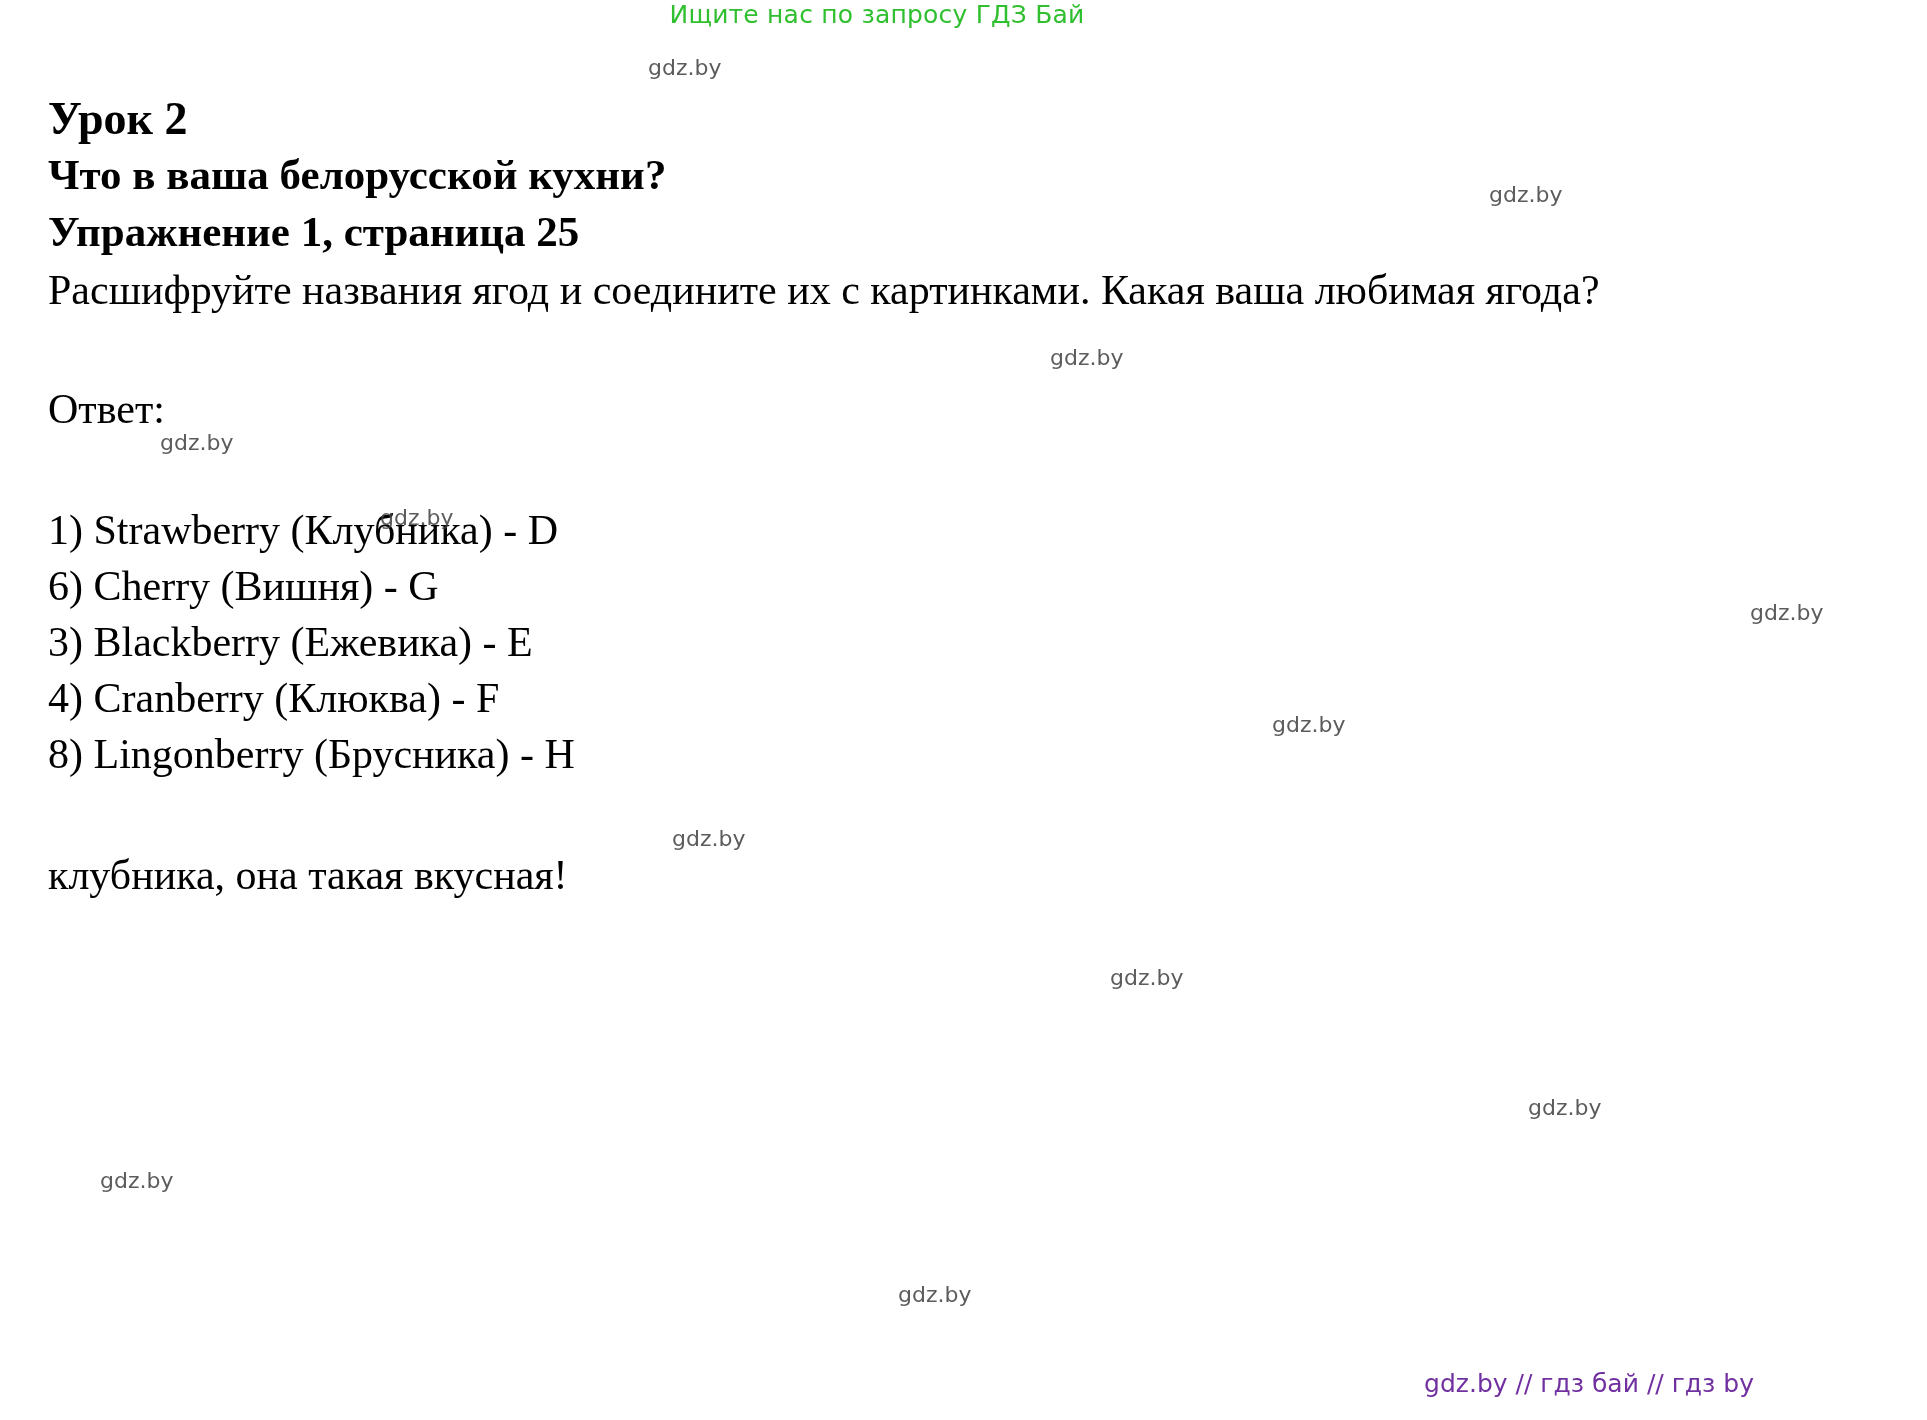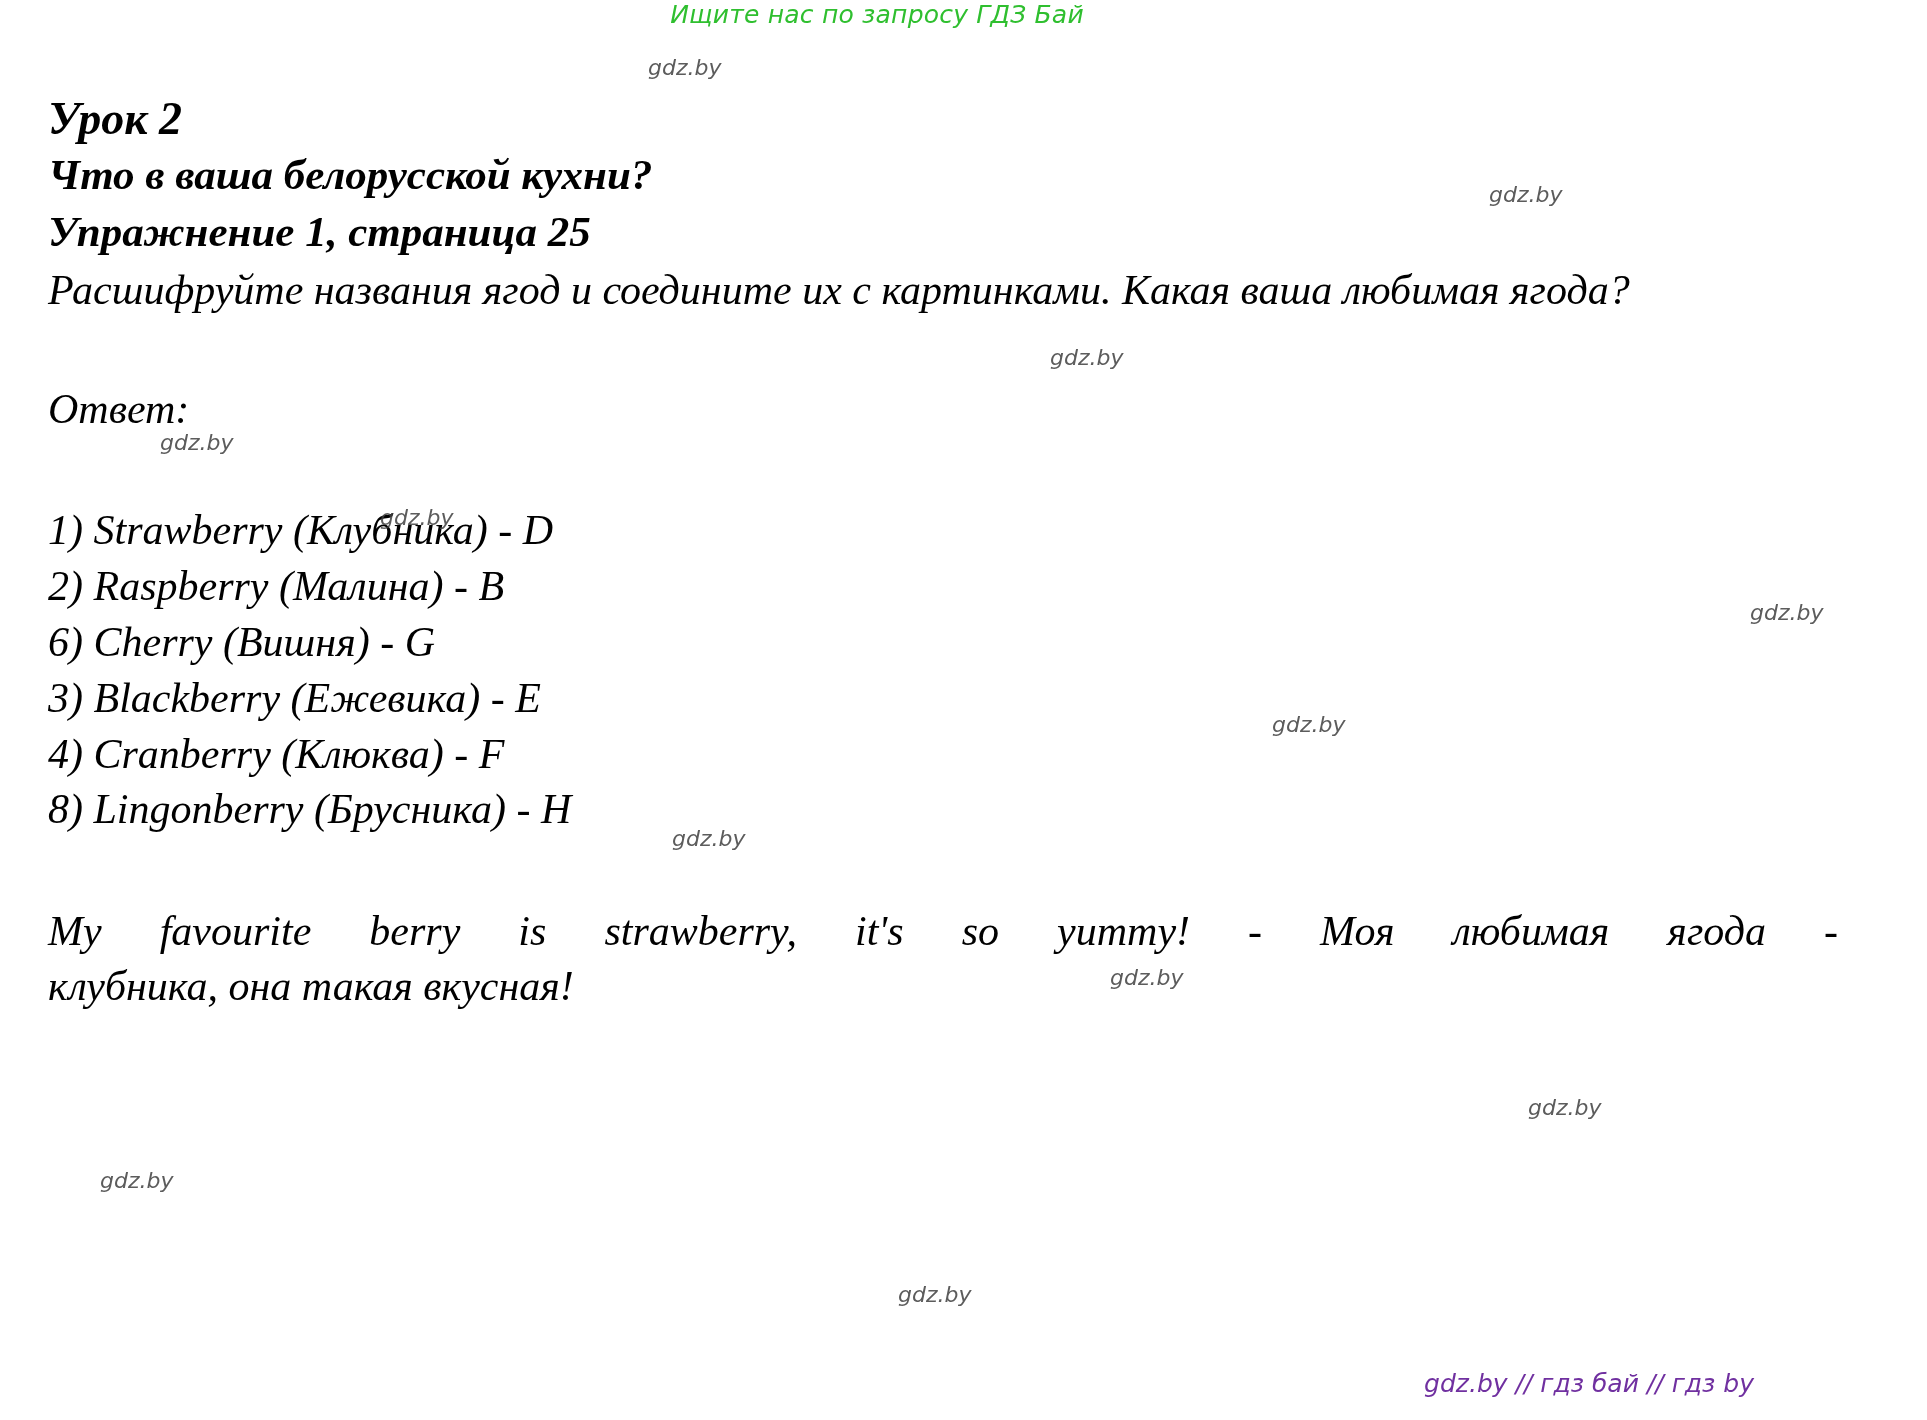--- a/index.html
+++ b/index.html
@@ -13,21 +13,20 @@
     position: relative;
     font-family: "Liberation Serif", serif;
     color: #000000;
     overflow: hidden;
   }
 
   .page {
     position: relative;
     width: 1754px;
     height: 1420px;
-    font-style: italic;
   }
 
   
   .promo {
     position: absolute;
     top: 0px;
     left: 0;
     width: 100%;
     text-align: center;
     color: #2fbf2f;
@@ -135,29 +134,27 @@
     <h2 class="lesson-subtitle">Что в ваша белорусской кухни?</h2>
 
     <h3 class="exercise-title">Упражнение 1, страница 25</h3>
 
     <p class="task-text">Расшифруйте названия ягод и соедините их с картинками. Какая ваша любимая ягода?</p>
 
     <p class="answer-label">Ответ:</p>
 
     <ul class="answers">
       <li>1) Strawberry (Клубника) - D</li>
-      <li>2) Raspberry (Малина) - B</li>
       <li>6) Cherry (Вишня) - G</li>
       <li>3) Blackberry (Ежевика) - E</li>
       <li>4) Cranberry (Клюква) - F</li>
       <li>8) Lingonberry (Брусника) - H</li>
     </ul>
 
     <p class="closing-text">
-      <span class="line1">My favourite berry is strawberry, it's so yummy! - Моя любимая ягода -</span>
       <span class="line2">клубника, она такая вкусная!</span>
     </p>
 
   </div>
 
   <div class="footer">
     <span>gdz.by  //  гдз бай  //  гдз by</span>
   </div>
 
   <div id="watermark-layer">

